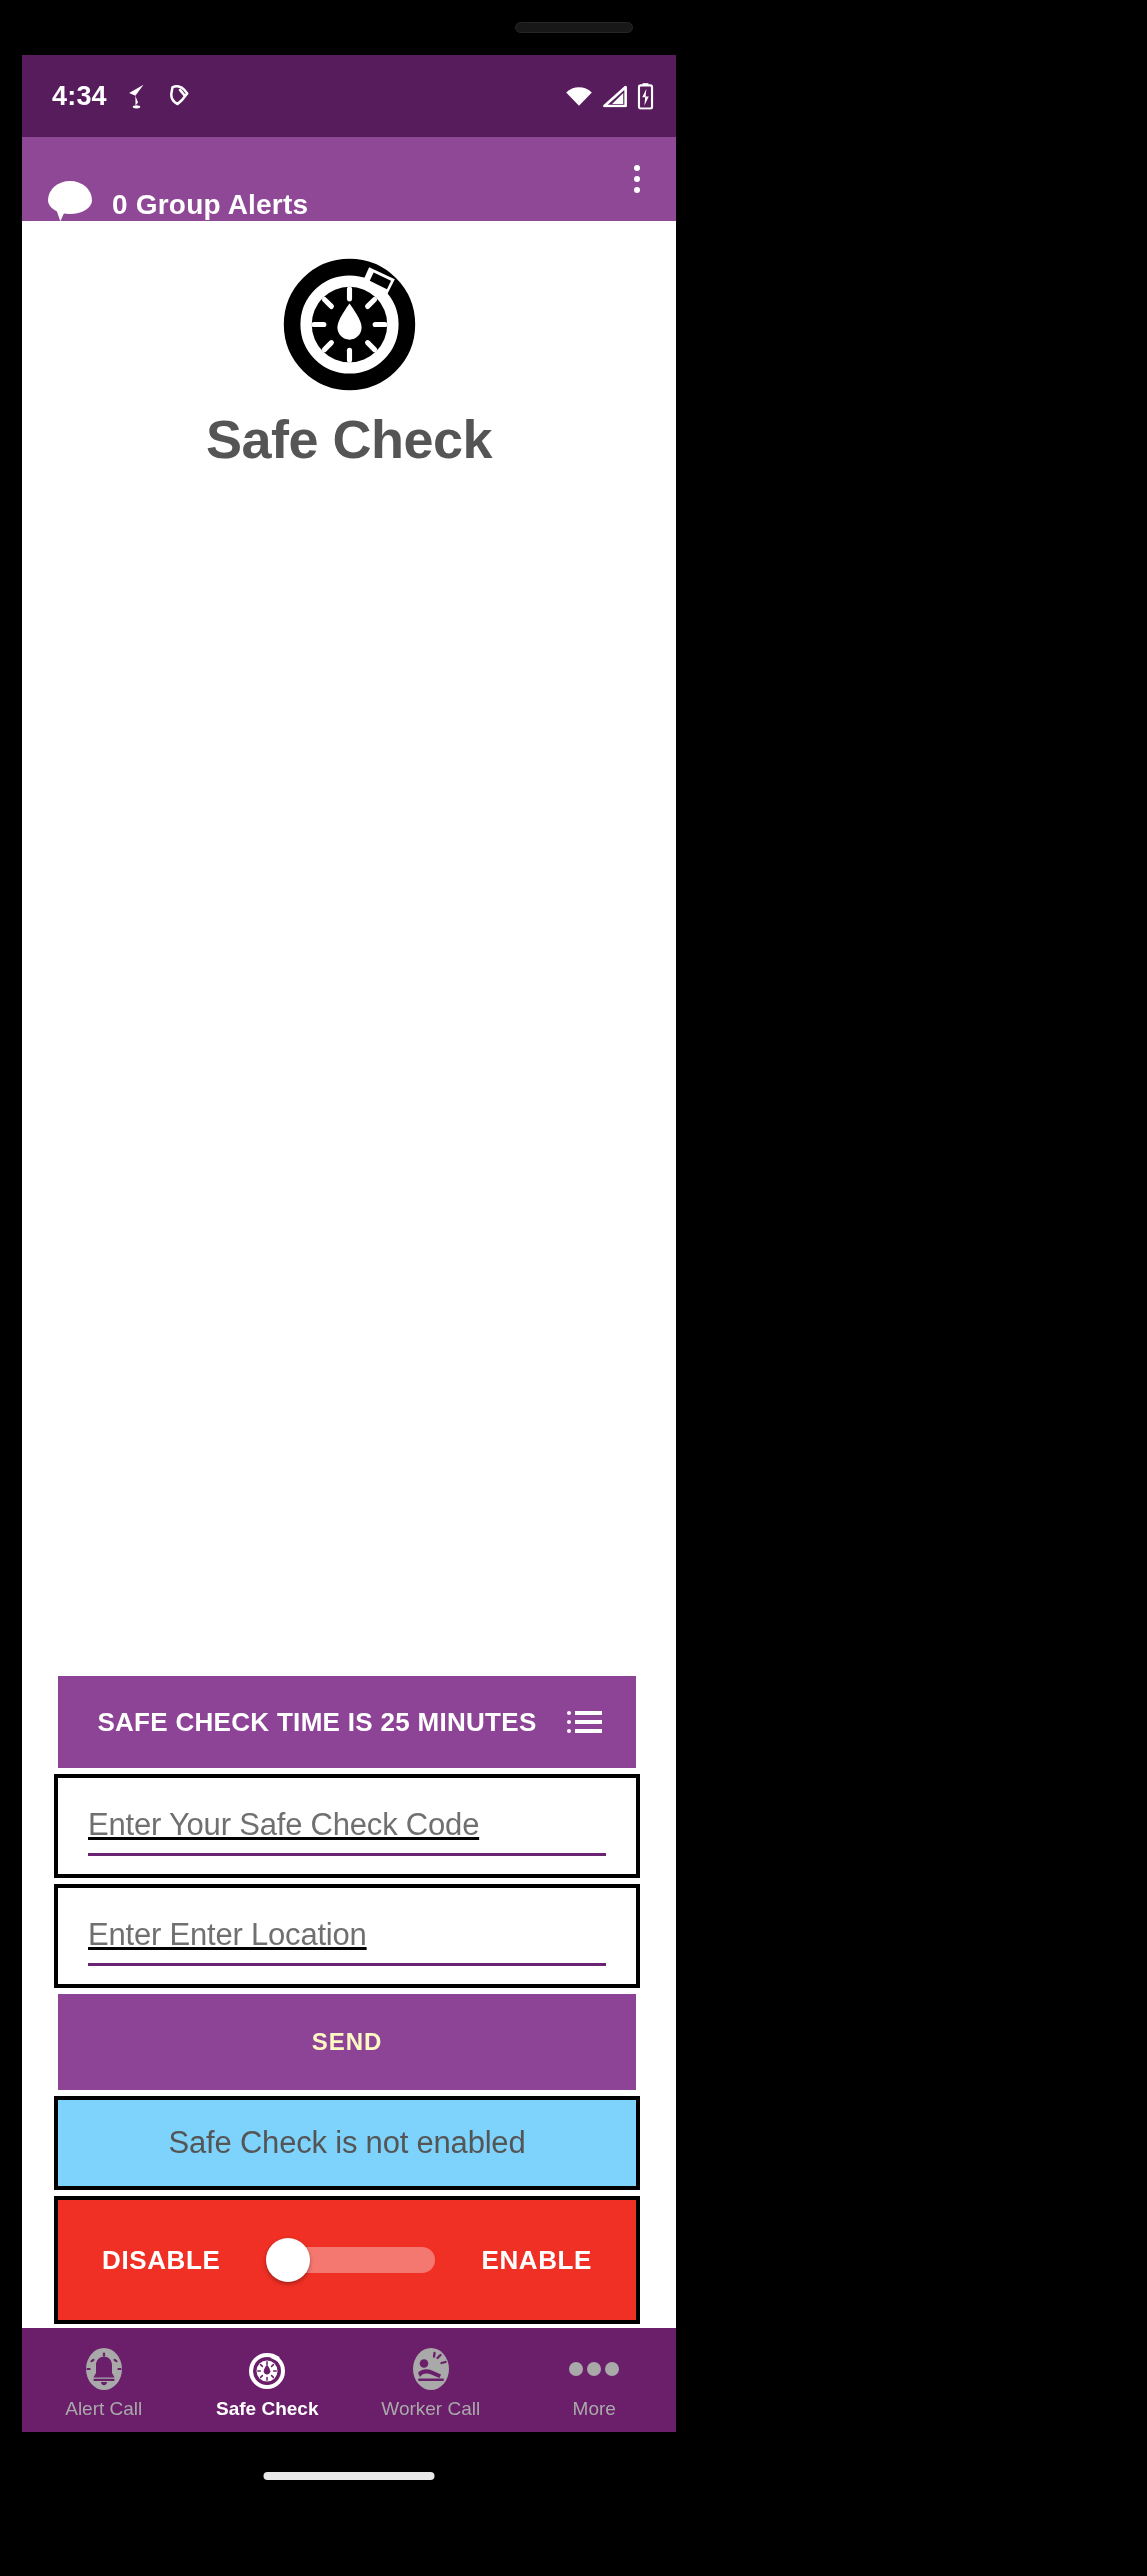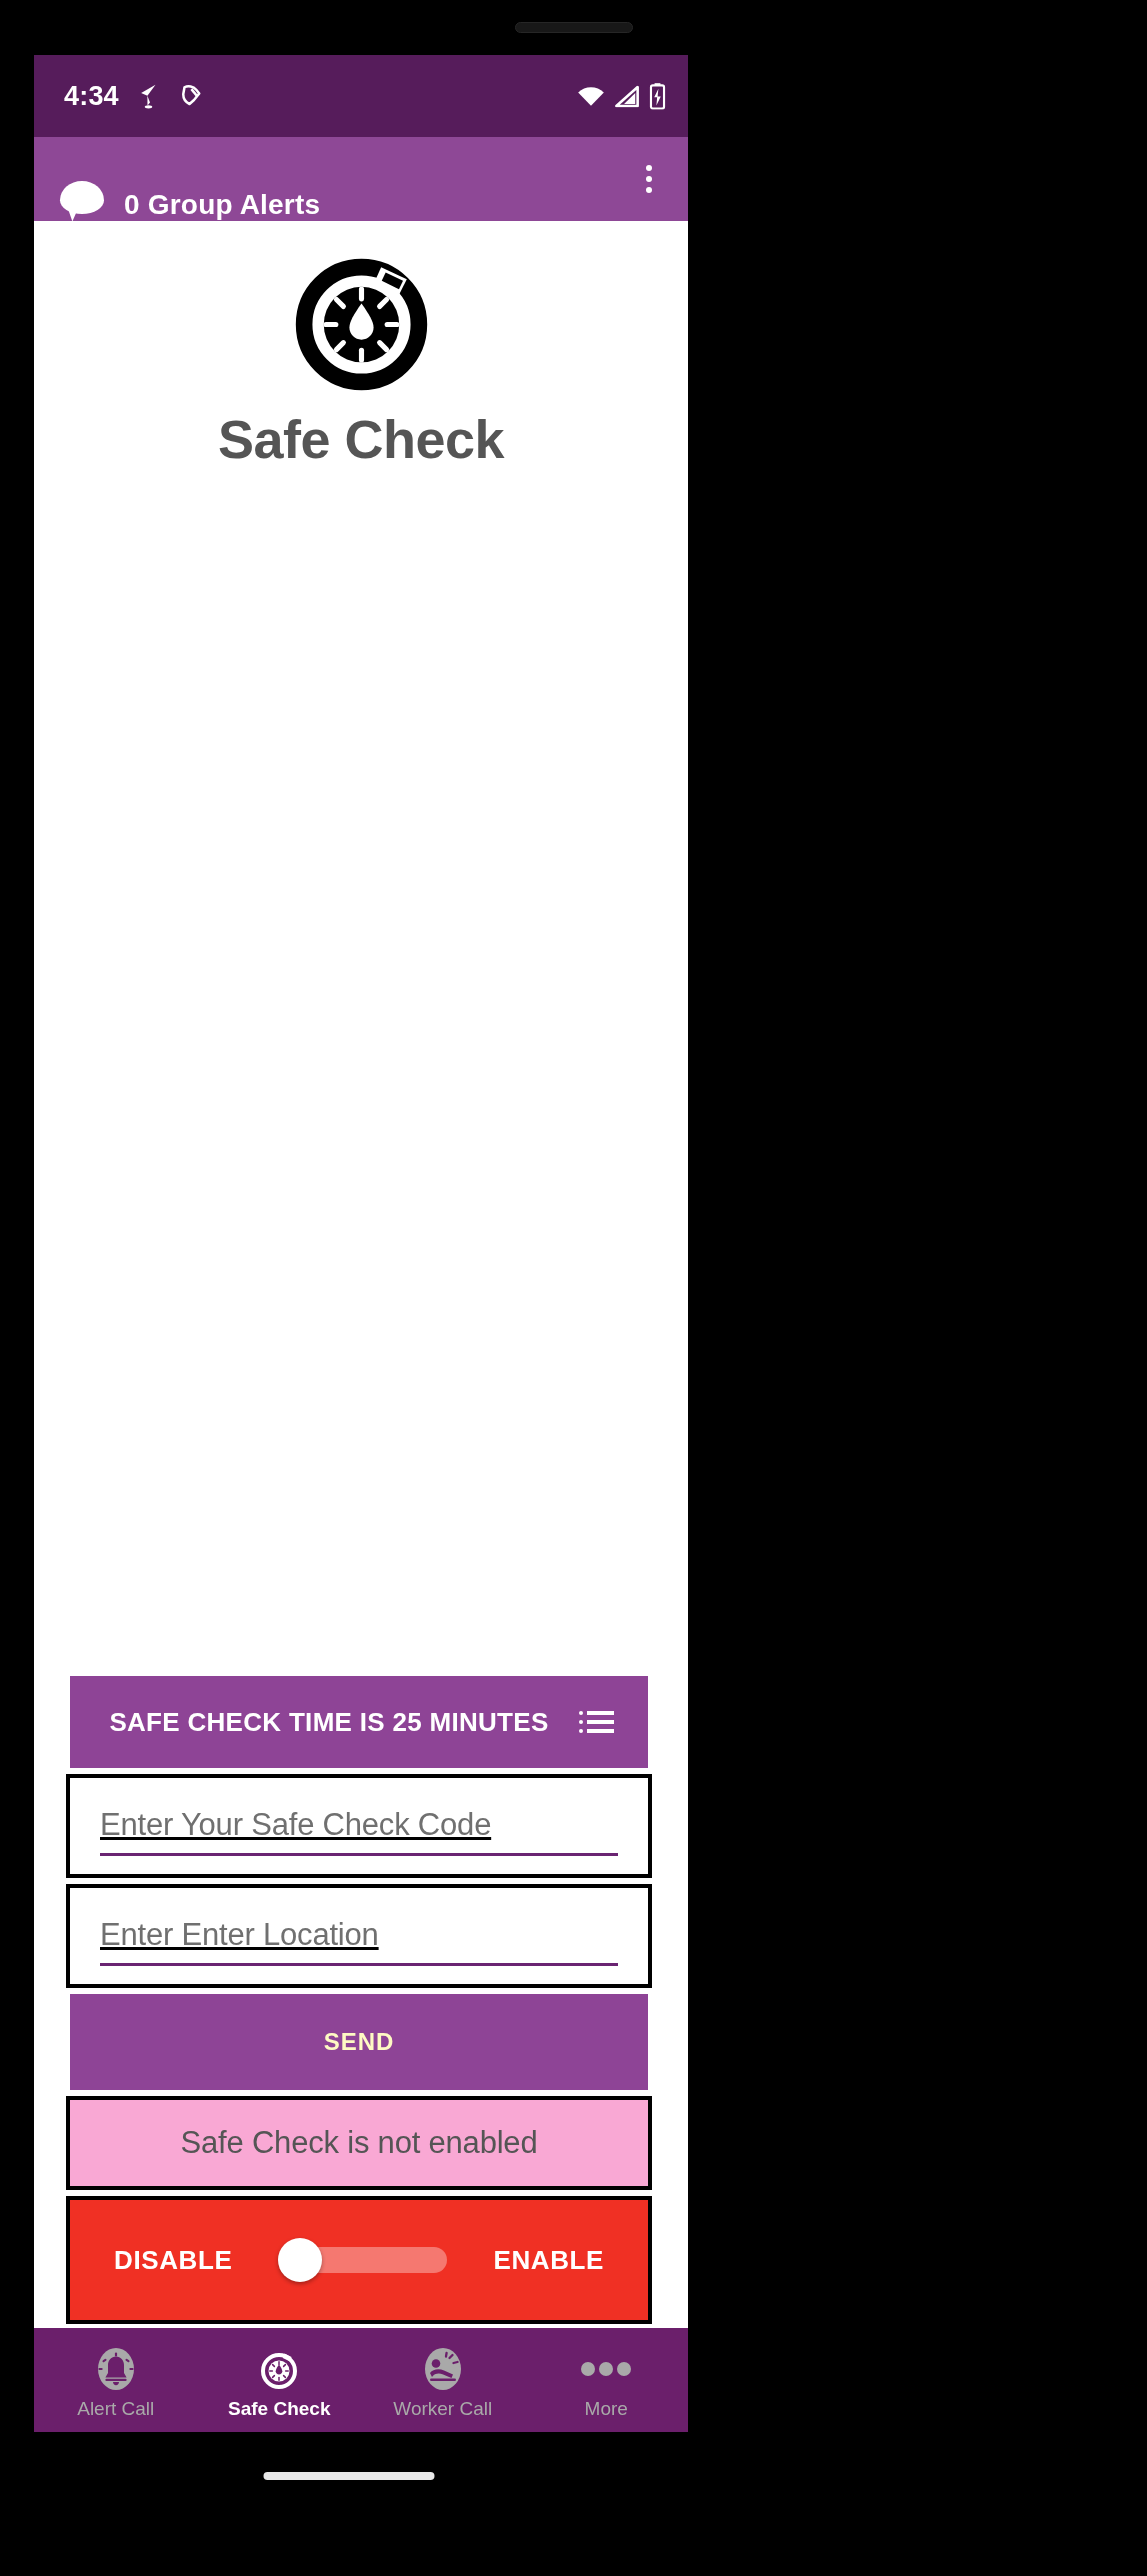--- a/index.html
+++ b/index.html
@@ -17,21 +17,21 @@
     background:#000;
     border-radius:54px;
   }
   #notch-speaker{
     position:absolute; left:50%; transform:translateX(-50%);
     top:22px; width:118px; height:11px;
     background:#181818; border-radius:6px;
     border:1px solid #262626;
   }
   #screen{
-    position:absolute; left:34px; top:55px;
+    position:absolute; left:22px; top:55px;
     width:654px; height:2377px;
     background:#fff;
     overflow:hidden;
   }
 
   
   #status-bar{
     height:82px; background:#561C5B;
     display:flex; align-items:center;
     padding:0 26px 0 30px;
@@ -141,21 +141,21 @@
     margin:0 36px 6px 36px;
     height:96px; background:#8E4496;
     display:flex; align-items:center; justify-content:center;
     cursor:pointer;
   }
   #send-label{ color:#fef9c3; font-weight:bold; font-size:24px; letter-spacing:1px; }
 
   
   #status-box{
     margin:0 32px 6px 32px;
-    height:94px; background:#f9a8d4; border:4px solid #000;
+    height:94px; background:#7dd3fc; border:4px solid #000;
     display:flex; align-items:center; justify-content:center;
   }
   #status-box-label{ font-size:31px; color:#555; letter-spacing:-0.2px; }
 
   
   #toggle-row{
     margin:0 32px 0 32px;
     height:128px; background:#F03024; border:4px solid #000;
     display:flex; align-items:center; justify-content:space-between;
     padding:0 44px; cursor:pointer;

